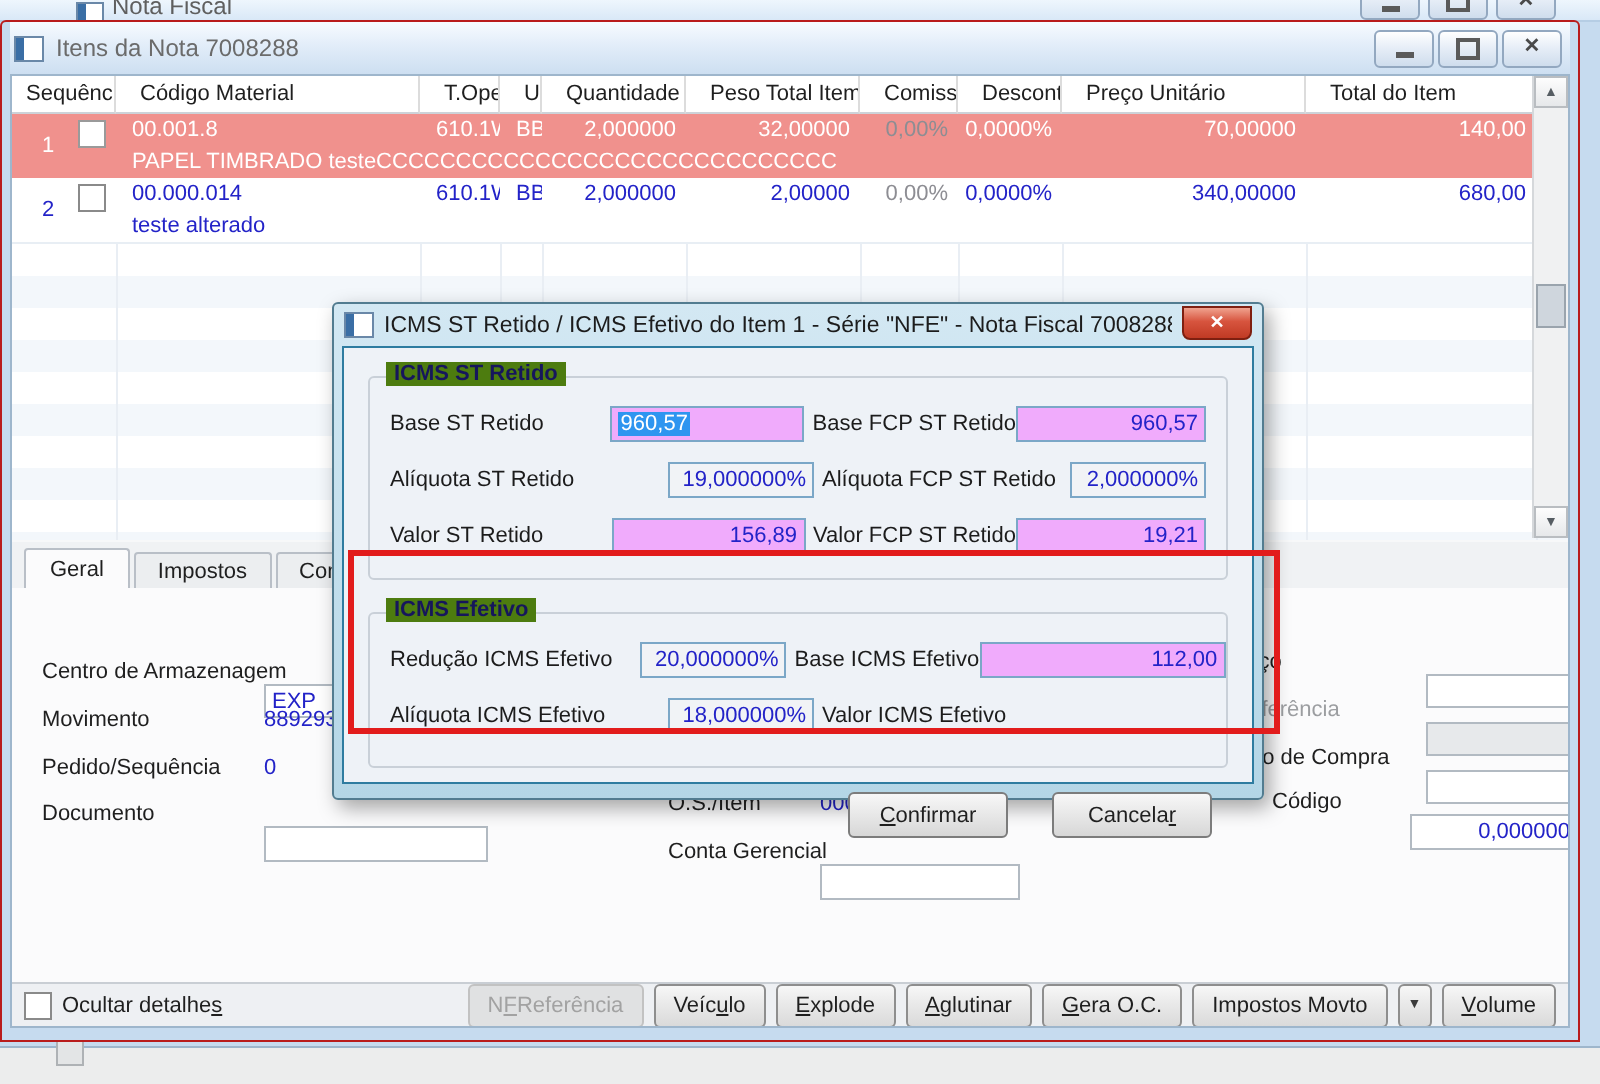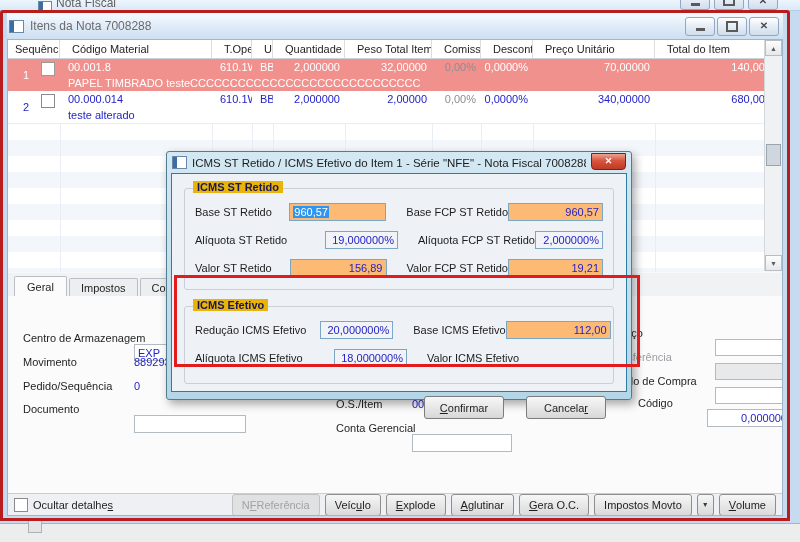--- a/index.html
+++ b/index.html
@@ -19,21 +19,21 @@
 
   .wbtn{width:28px;height:17px;border:1px solid #93a8c0;border-radius:3px;
         background:linear-gradient(#ffffff,#e7eef7 45%,#cfdded);
         display:flex;align-items:center;justify-content:center;}
   .g-min{width:9px;height:3px;background:#5a5a5a;margin-top:7px;}
   .g-max{width:8px;height:7px;border:2px solid #5a5a5a;}
   .g-x{font-size:10px;color:#4a4a4a;font-weight:bold;line-height:1;}
 
   
   .win{position:absolute;left:0;top:10px;width:790px;height:511px;
-       background:#c6dbef;border:3px solid #b91c1c;border-radius:3px 3px 0 0;
+       background:#c6dbef;border:1px solid #b91c1c;border-radius:3px 3px 0 0;
        padding:0 4px 4px;box-sizing:border-box;}
   .titlebar{height:26px;display:flex;align-items:center;gap:6px;padding:0 2px;
             background:linear-gradient(#f7fbff,#e2edf9 45%,#cddff1);}
   .w-icon{width:13px;height:11px;border:1px solid #6a88a8;background:#fff;position:relative;flex:0 0 auto;}
   .w-icon:before{content:"";position:absolute;left:0;top:0;width:4px;height:100%;background:#3a6ea5;}
   .w-title{color:#6b6b6b;font-size:12px;flex:1;}
   .w-btns{display:flex;gap:2px;margin-right:2px;}
   .client{position:relative;background:#f7f8f9;border:1px solid #9eb6cc;height:477px;box-sizing:border-box;overflow:hidden;}
 
   
@@ -109,35 +109,35 @@
           background:linear-gradient(#d3e8f3,#b4d6e6);border:1px solid #527c90;border-radius:3px;
           padding:0 4px 4px;box-sizing:border-box;box-shadow:3px 4px 10px rgba(0,0,0,.35);}
   .d-titlebar{height:21px;display:flex;align-items:center;gap:5px;padding:0 1px;}
   .d-title{flex:1;color:#1c1c1c;font-size:11.5px;white-space:nowrap;overflow:hidden;}
   .d-close{width:33px;height:15px;border:1px solid #7e1f10;border-radius:0 0 4px 4px;margin-top:-3px;
            background:linear-gradient(#f0a28e,#d7543e 45%,#c03a24);color:#fff;font-weight:bold;font-size:9px;
            display:flex;align-items:center;justify-content:center;}
   .d-body{position:relative;background:#eef2f7;border:1px solid #2e7ca0;height:219px;box-sizing:border-box;
           padding:8px 12px 0;}
   .group{position:relative;border:1px solid #c9d0d8;border-radius:3px;padding:14px 10px 0;}
-  .g-title{position:absolute;left:8px;top:-8px;background:#eab308;padding:0 4px;font-weight:bold;color:#16165c;}
+  .g-title{position:absolute;left:8px;top:-8px;background:#4d7c0f;padding:0 4px;font-weight:bold;color:#16165c;}
   .g1{margin-top:6px;height:86px;}
   .g2{margin-top:16px;height:62px;}
   .drow{display:flex;align-items:center;margin-bottom:10px;}
   .dhalf-l{width:212px;display:flex;align-items:center;}
   .dhalf-r{flex:1;display:flex;align-items:center;}
   .dhalf-l .dlbl{flex:1;padding-right:14px;}
-  .dhalf-r .dlbl{flex:1;padding-left:20px;}
+  .dhalf-r .dlbl{flex:1;padding-left:4px;}
   .dlbl{white-space:nowrap;color:#1c1c1c;}
-  .box{height:18px;background:#fdba74;border:1px solid #7ba7c7;box-sizing:border-box;color:#2323c8;
+  .box{height:18px;background:#f0abfc;border:1px solid #7ba7c7;box-sizing:border-box;color:#2323c8;
        display:flex;align-items:center;justify-content:flex-end;padding:0 3px;white-space:nowrap;}
   .box.ro{background:#f1f3f6;}
   .box.left{justify-content:flex-start;}
   .selhl{background:#2e95f0;color:#fff;padding:0 1px;}
-  .w97{width:97px;} .w73{width:73px;} .w95{width:95px;} .w75{width:68px;} .w105{width:105px;}
+  .w97{width:97px;} .w73{width:73px;} .w95{width:95px;} .w75{width:68px;} .w105{width:123px;}
   .d-buttons{display:flex;justify-content:flex-end;gap:22px;margin-top:12px;padding-right:8px;}
   .dbtn{width:78px;height:21px;font-family:"Liberation Sans",sans-serif;font-size:11px;color:#1f1f1f;
         background:linear-gradient(#f7f7f7,#e9e9e9 45%,#d7d7d7);border:1px solid #7c7c7c;border-radius:3px;
         display:flex;align-items:center;justify-content:center;}
 
   .annotation-rect{position:absolute;left:174px;top:275px;width:460px;height:86px;
                    border:3px solid #e21c1c;z-index:40;pointer-events:none;}
   u{text-decoration:underline;}
 </style>
 </head>

